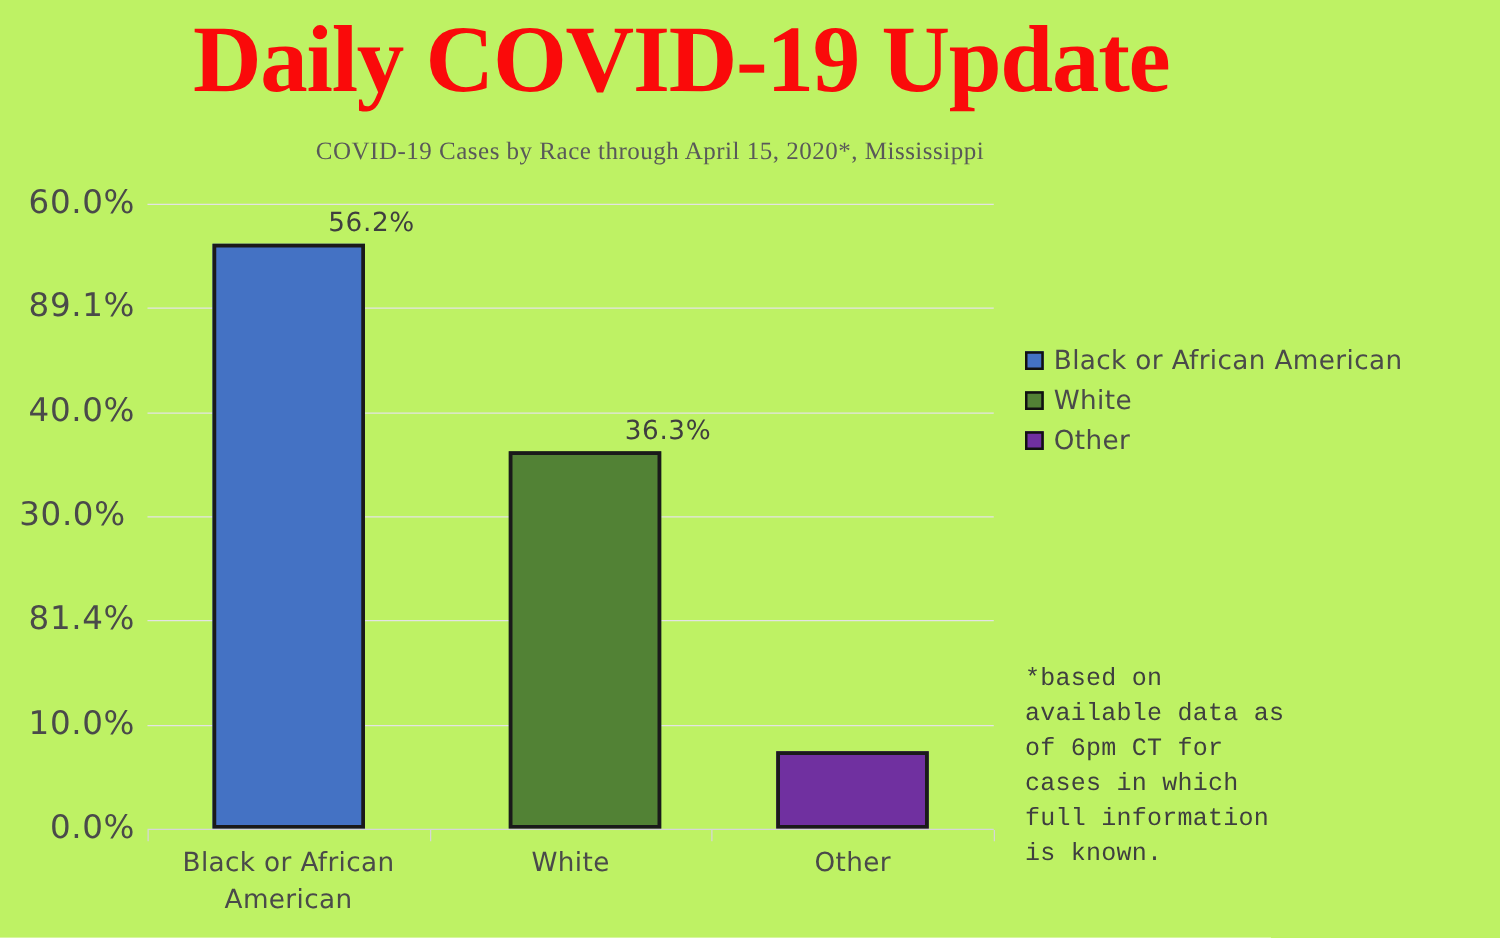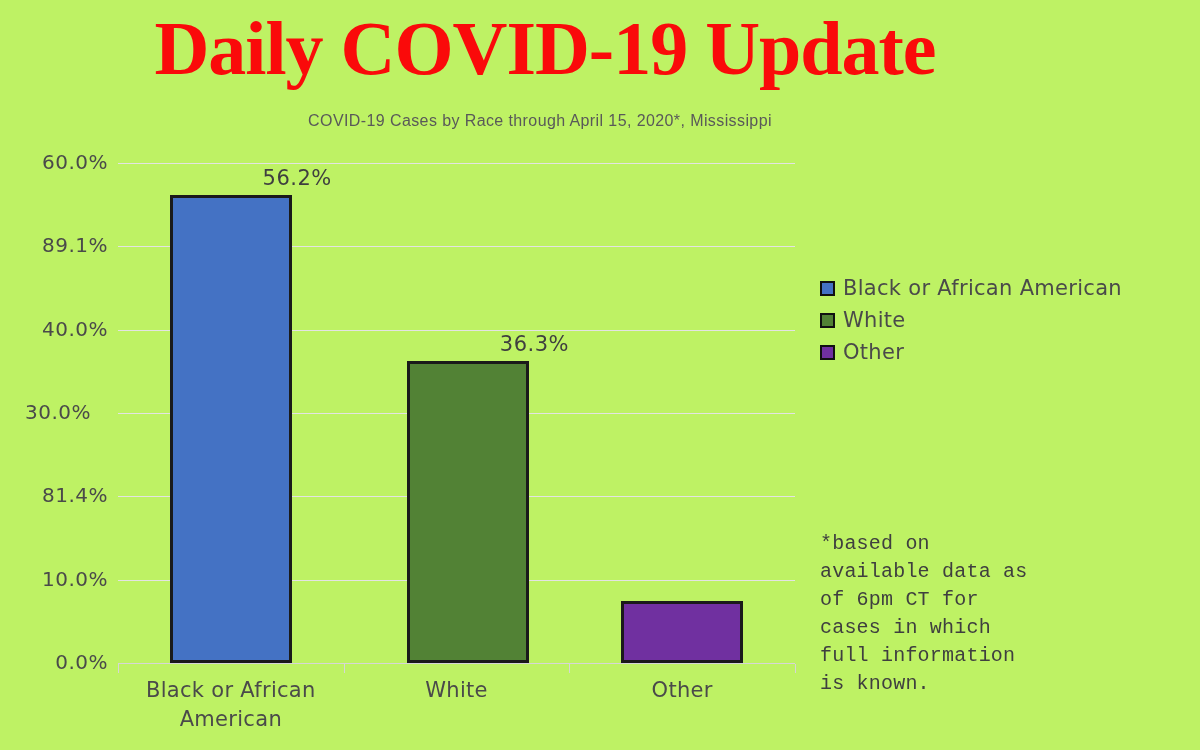--- a/index.html
+++ b/index.html
@@ -38,27 +38,26 @@
     white-space: nowrap;
   }
 
   
   #subtitle {
     position: absolute;
     left: 0;
     top: 108px;
     width: 1040px;
     text-align: center;
-    font-family: Liberation Sans, sans-serif;
-    font-size: 16px;
+    font-family: Liberation Serif, serif;
+    font-size: 20px;
     line-height: 26px;
     color: #595959;
     letter-spacing: 0.4px;
     white-space: nowrap;
-    margin-left: 20px;
   }
 
   
   #plot {
     position: absolute;
     left: 118px;
     top: 163px;
     width: 677px;
     height: 500px;
   }
@@ -88,21 +87,21 @@
     background: #d6d6d6;
   }
 
   
   .ytick-label {
     position: absolute;
     right: 0;
     width: 100px;
     text-align: right;
     font-family: "DejaVu Sans", sans-serif;
-    font-size: 20px;
+    font-size: 26px;
     line-height: 21px;
     color: #4a4a4a;
     letter-spacing: 0.5px;
   }
   #yaxis {
     position: absolute;
     left: 0;
     top: 0;
     width: 108px;
     height: 750px;

